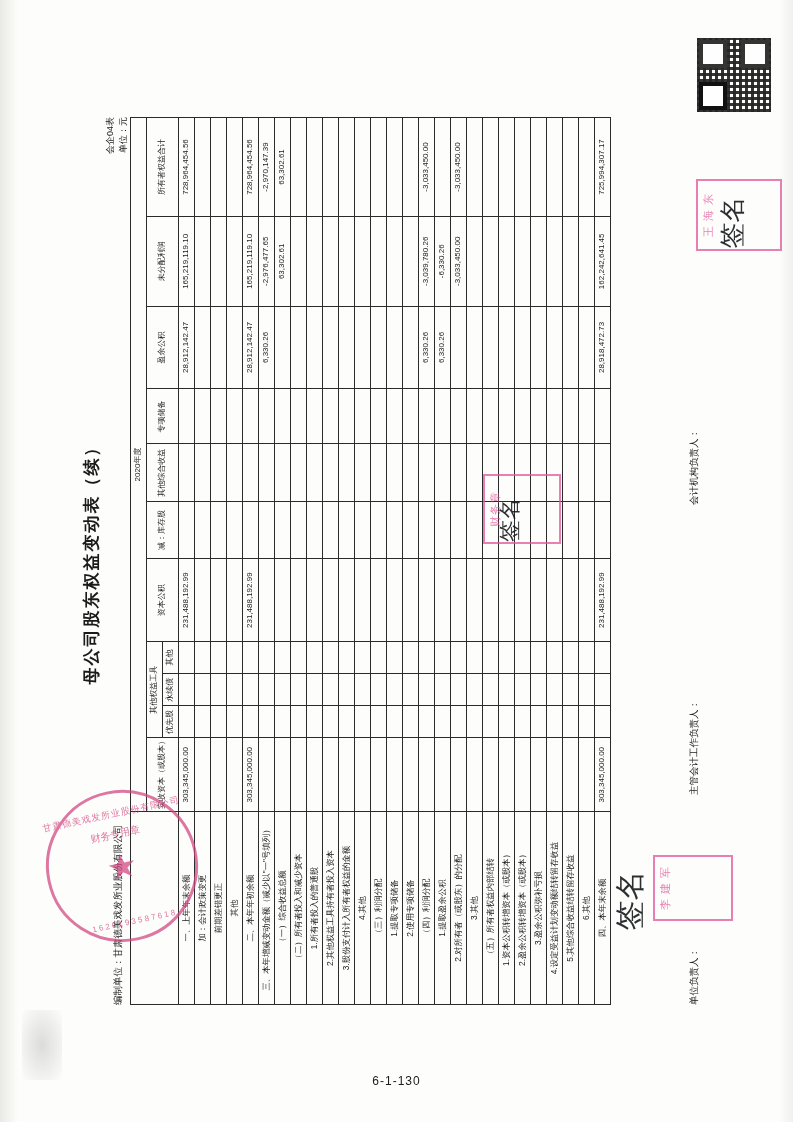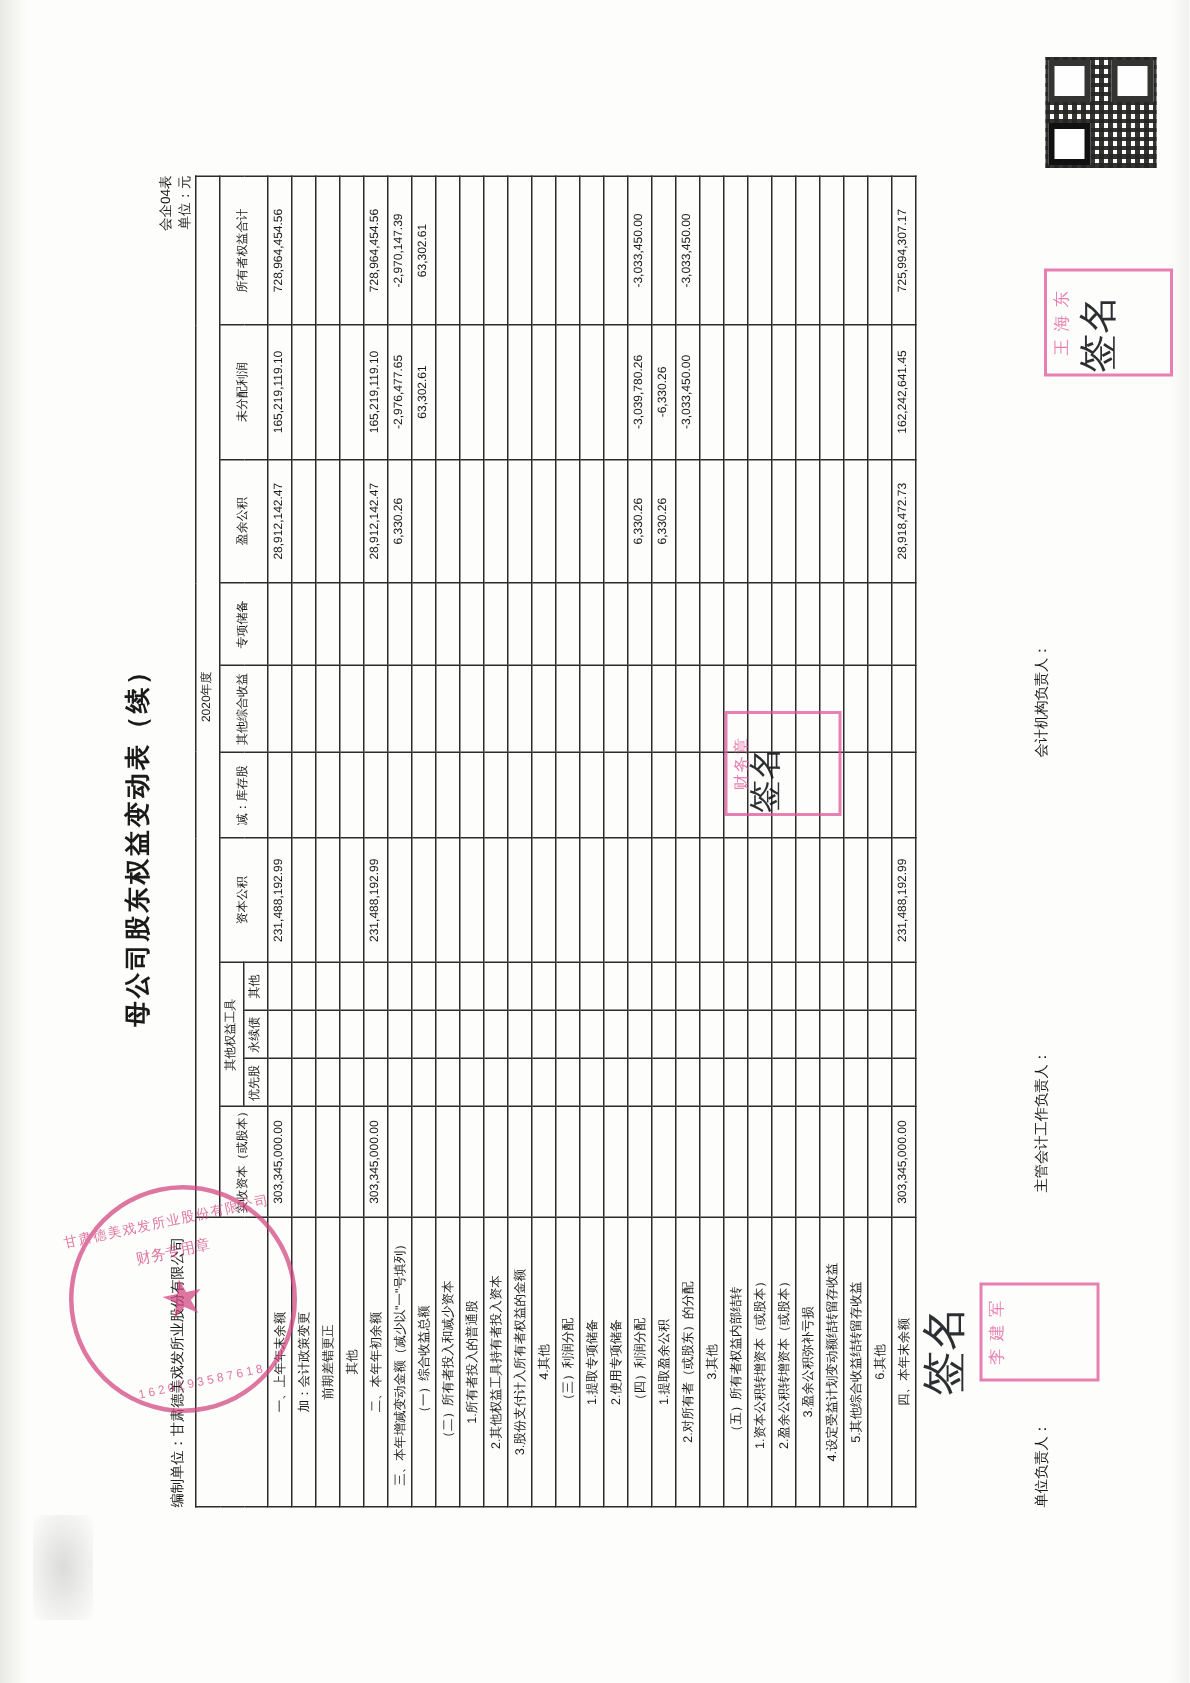--- a/index.html
+++ b/index.html
@@ -656,13 +656,14 @@
   </div>
 
   <div class="seal-sq" id="seal-finance">财务章</div>
   <div class="seal-sq" id="seal-name1">王 海 东</div>
   <div class="seal-sq" id="seal-name2">李 建 军</div>
 
   <div class="sig" id="sig-1">签名</div>
   <div class="sig" id="sig-2">签名</div>
   <div class="sig" id="sig-3">签名</div>
 
+  <div class="pageno">6-1-130</div>
 </div>
 
 </body></html>

